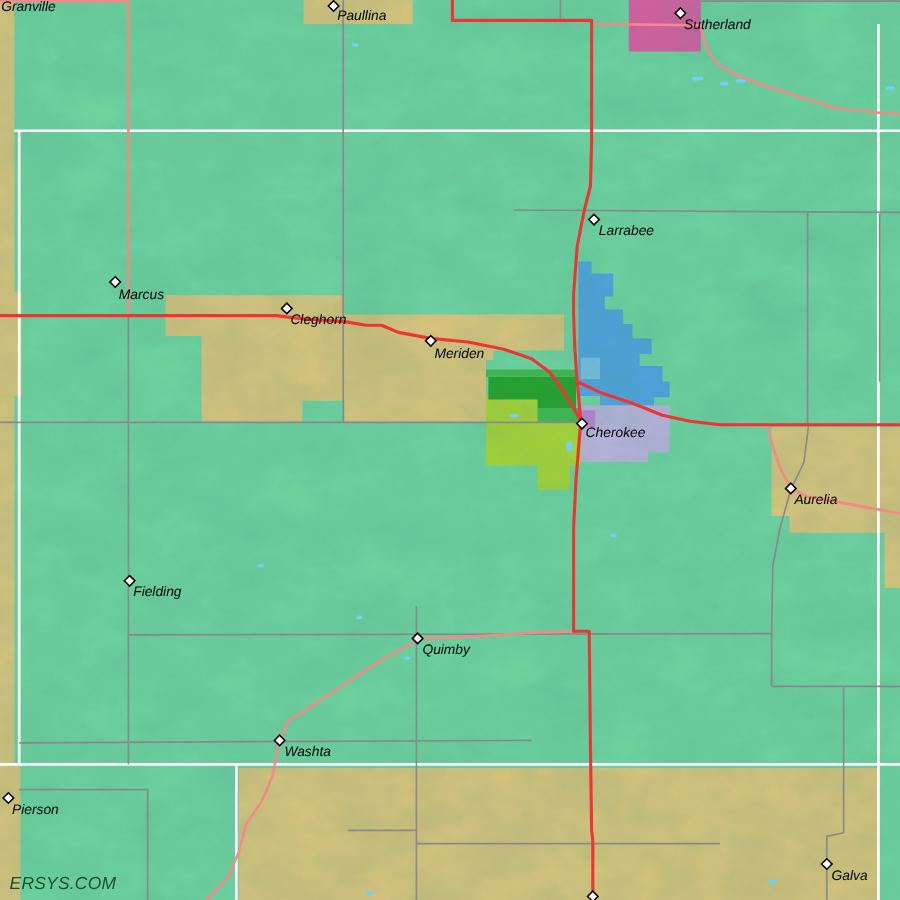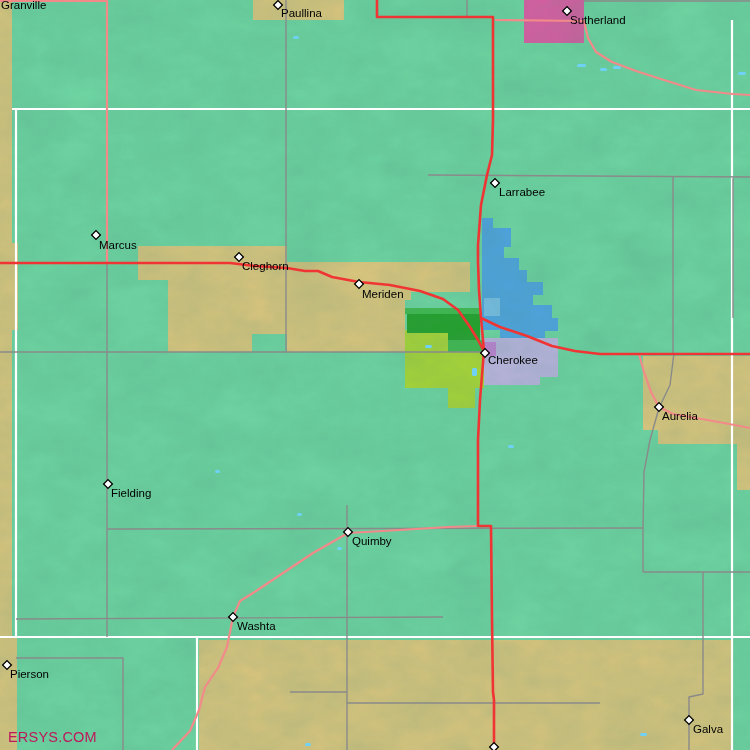--- a/index.html
+++ b/index.html
@@ -1,28 +1,29 @@
 <!DOCTYPE html>
 <html><head>
 <meta charset="utf-8">
 <style>
   html,body{margin:0;padding:0;background:#fff;}
   .map-root{
     position:relative;width:750px;height:750px;overflow:hidden;
     font-family:"Liberation Sans",sans-serif;
+    font-style:italic;
   }
   svg{display:block}
   .town-label{
     font-family:"Liberation Sans",sans-serif;
     font-size:11.5px;fill:#000;
   }
   .watermark{
     position:absolute;left:8px;bottom:5px;
     font-family:"Liberation Sans",sans-serif;
-    font-size:14.5px;color:#be185d;letter-spacing:.2px;
+    font-size:14.5px;color:#14532d;letter-spacing:.2px;
   }
 </style>
 </head>
 <body>
 
 <div class="map-root">
   <svg id="map-svg" width="750" height="750" viewBox="0 0 750 750">
     <defs>
       <filter id="terrain-coarse" x="0" y="0" width="100%" height="100%">
         <feTurbulence type="fractalNoise" baseFrequency="0.018 0.028" numOctaves="3" seed="7" result="n"></feTurbulence>

